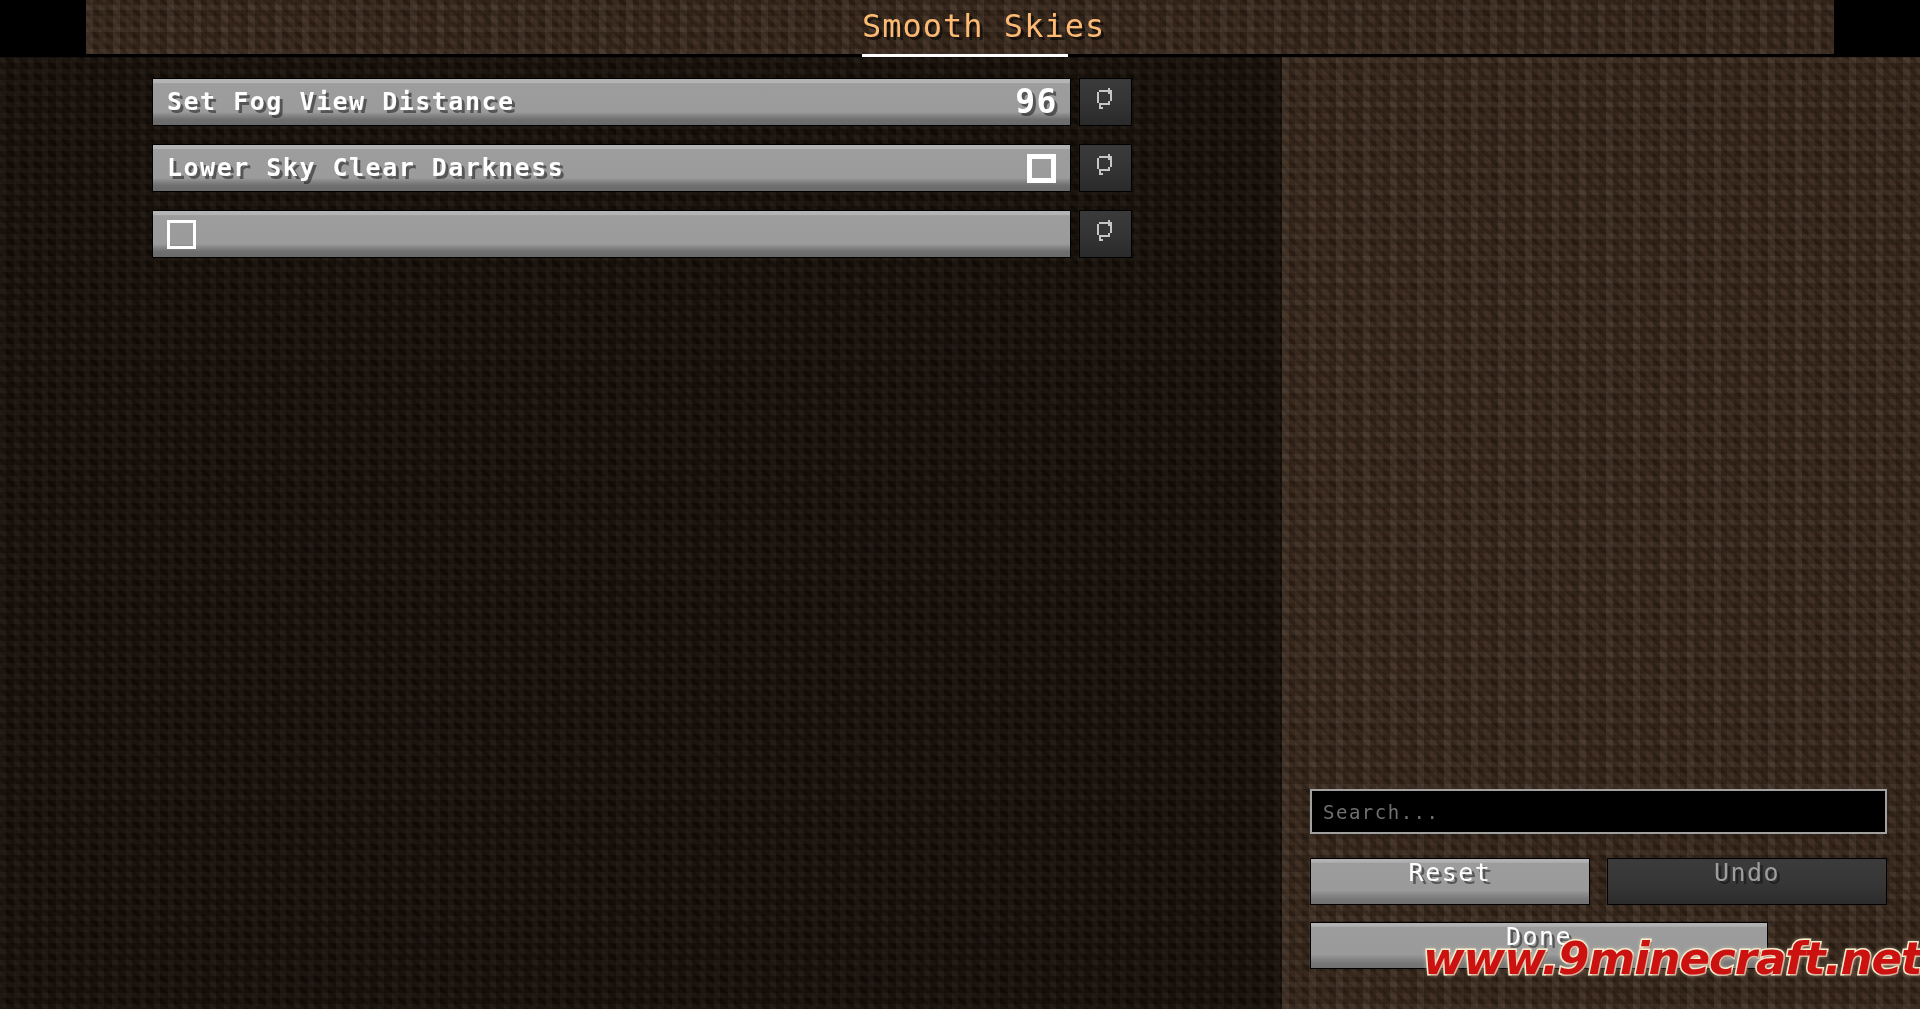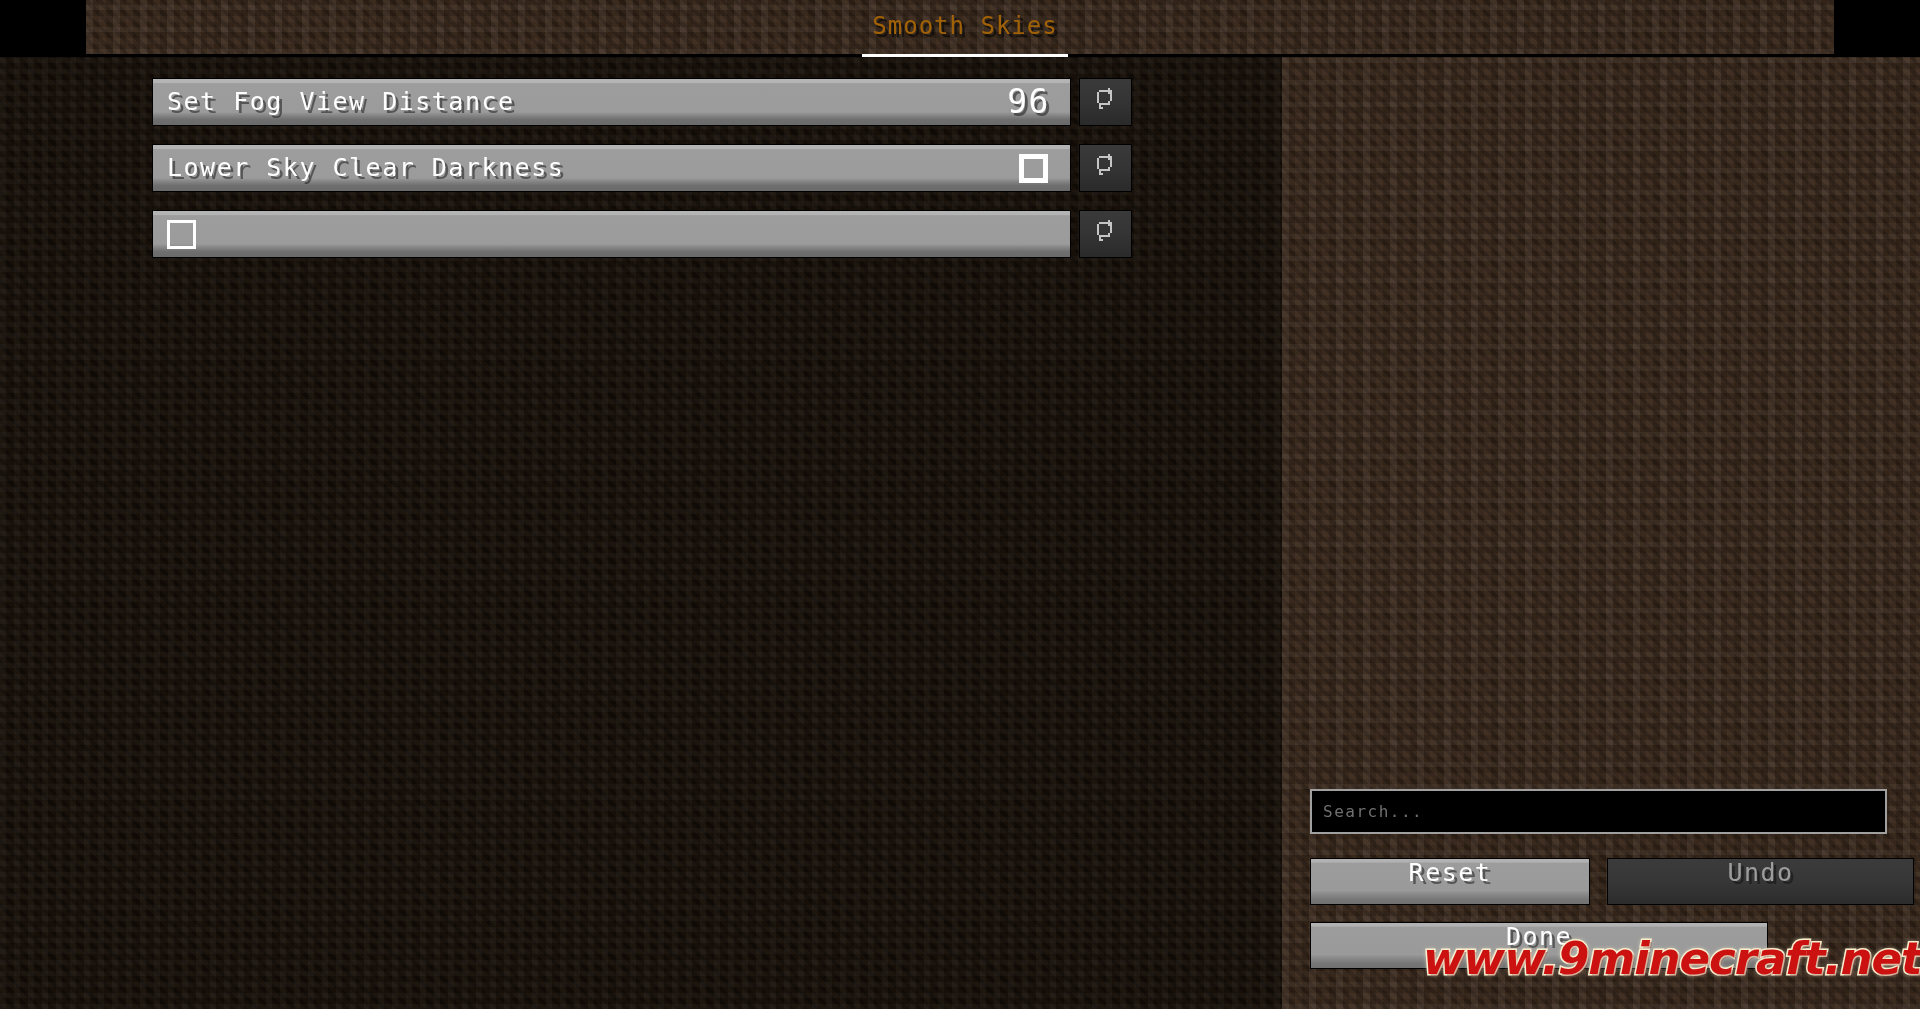--- a/index.html
+++ b/index.html
@@ -80,23 +80,23 @@
     background: #000000;
   }
 
   #tab-title-wrap {
     position: absolute;
     left: 862px; top: 11px;
     width: 206px;
     text-align: center;
   }
   #tab-title {
-    font-size: 24px;
+    font-size: 32px;
     line-height: 30px;
-    color: #a16207;
+    color: #fdba74;
     letter-spacing: 1px;
     text-shadow: 3px 3px 0 rgba(0,0,0,0.55);
     white-space: nowrap;
   }
   #tab-underline {
     position: absolute;
     left: 862px; top: 54px;
     width: 206px; height: 3px;
     background: #ffffff;
   }
@@ -136,21 +136,22 @@
     background-image:
       linear-gradient(180deg,
         #b4b4b4 0%, #b4b4b4 8%,
         #9d9d9d 10%, #9b9b9b 72%,
         #8e8e8e 76%, #6f6f6f 88%, #6a6a6a 100%),
       repeating-linear-gradient(90deg,
         rgba(255,255,255,0.05) 0px, rgba(255,255,255,0.05) 3px,
         rgba(0,0,0,0.035) 3px, rgba(0,0,0,0.035) 7px);
     display: flex;
     align-items: center;
-    padding: 0 14px 0 14px;
+    padding: 0 6px 0 14px;
+    font-weight: bold;
   }
   .option-label {
     font-size: 25px;
     line-height: 28px;
     color: #ffffff;
     letter-spacing: 1.5px;
     text-shadow: 3px 3px 0 rgba(0,0,0,0.45);
     white-space: nowrap;
     flex: 1 1 auto;
   }
@@ -205,21 +206,21 @@
     left: 1310px; top: 789px;
     width: 577px; height: 45px;
     box-sizing: border-box;
     border: 2px solid #a0a0a0;
     background: #000000;
     display: flex;
     align-items: center;
     padding-left: 11px;
   }
   #search-placeholder {
-    font-size: 16px;
+    font-size: 19px;
     line-height: 28px;
     color: #707070;
     letter-spacing: 1.5px;
     white-space: nowrap;
   }
 
   .wide-btn {
     position: absolute;
     box-sizing: border-box;
     border: 1px solid #000000;
@@ -253,21 +254,21 @@
     letter-spacing: 1.5px;
     text-shadow: 3px 3px 0 rgba(0,0,0,0.45);
     white-space: nowrap;
   }
   .btn-label.dim {
     color: #9d9d9d;
     text-shadow: 3px 3px 0 rgba(0,0,0,0.40);
   }
 
   #btn-reset { left: 1310px; top: 858px; width: 280px; height: 47px; }
-  #btn-undo  { left: 1607px; top: 858px; width: 307px; height: 47px; }
+  #btn-undo  { left: 1607px; top: 858px; width: 280px; height: 47px; }
   #btn-done  { left: 1310px; top: 922px; width: 458px; height: 47px; }
 
   
   #watermark {
     position: absolute;
     left: 1423px; top: 932px;
     font-family: "DejaVu Sans", "Liberation Sans", sans-serif;
     font-size: 45px;
     font-weight: bold;
     font-style: italic;

